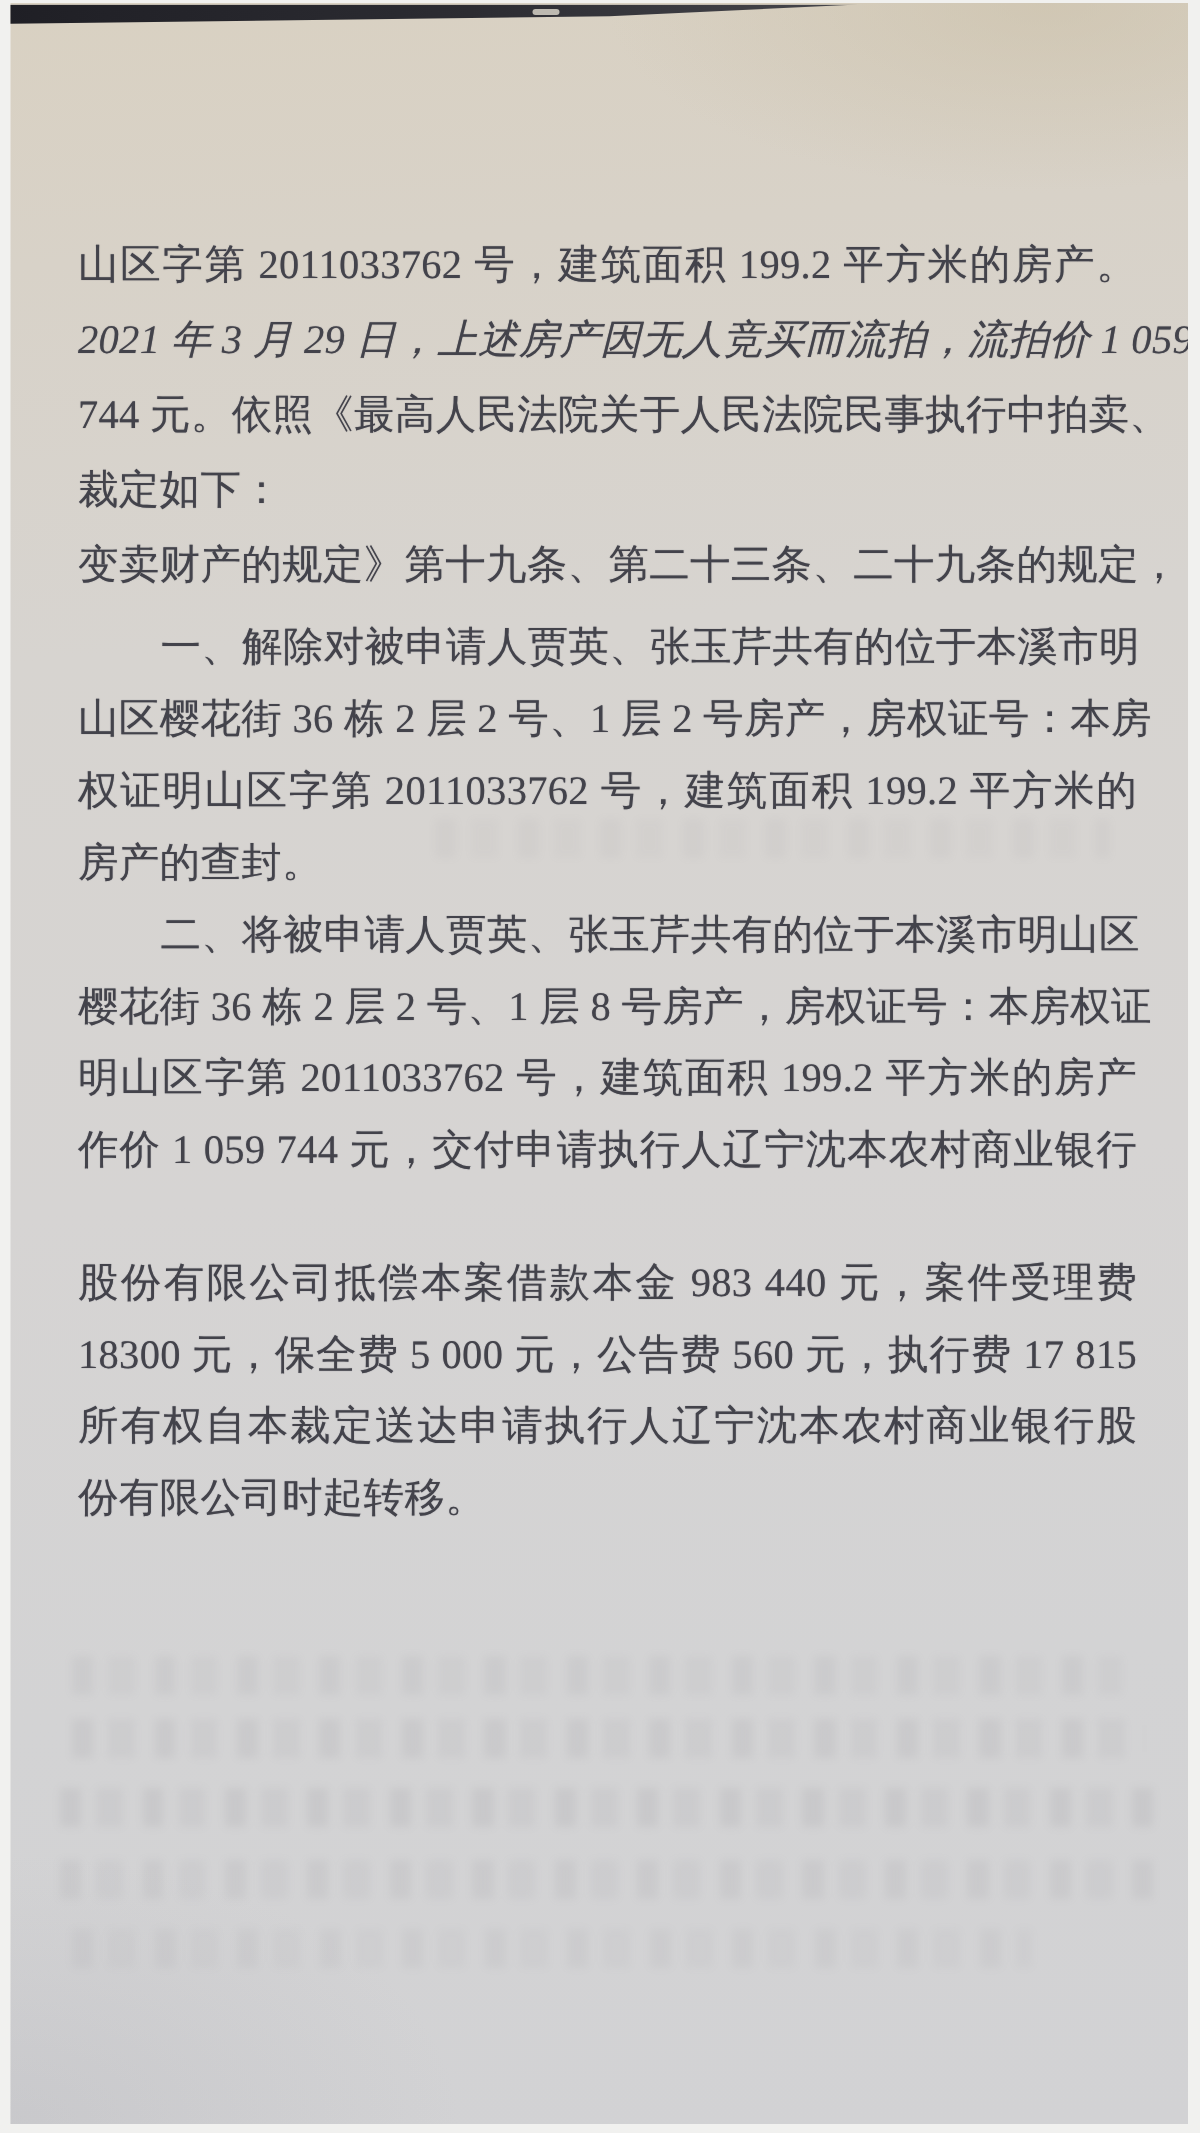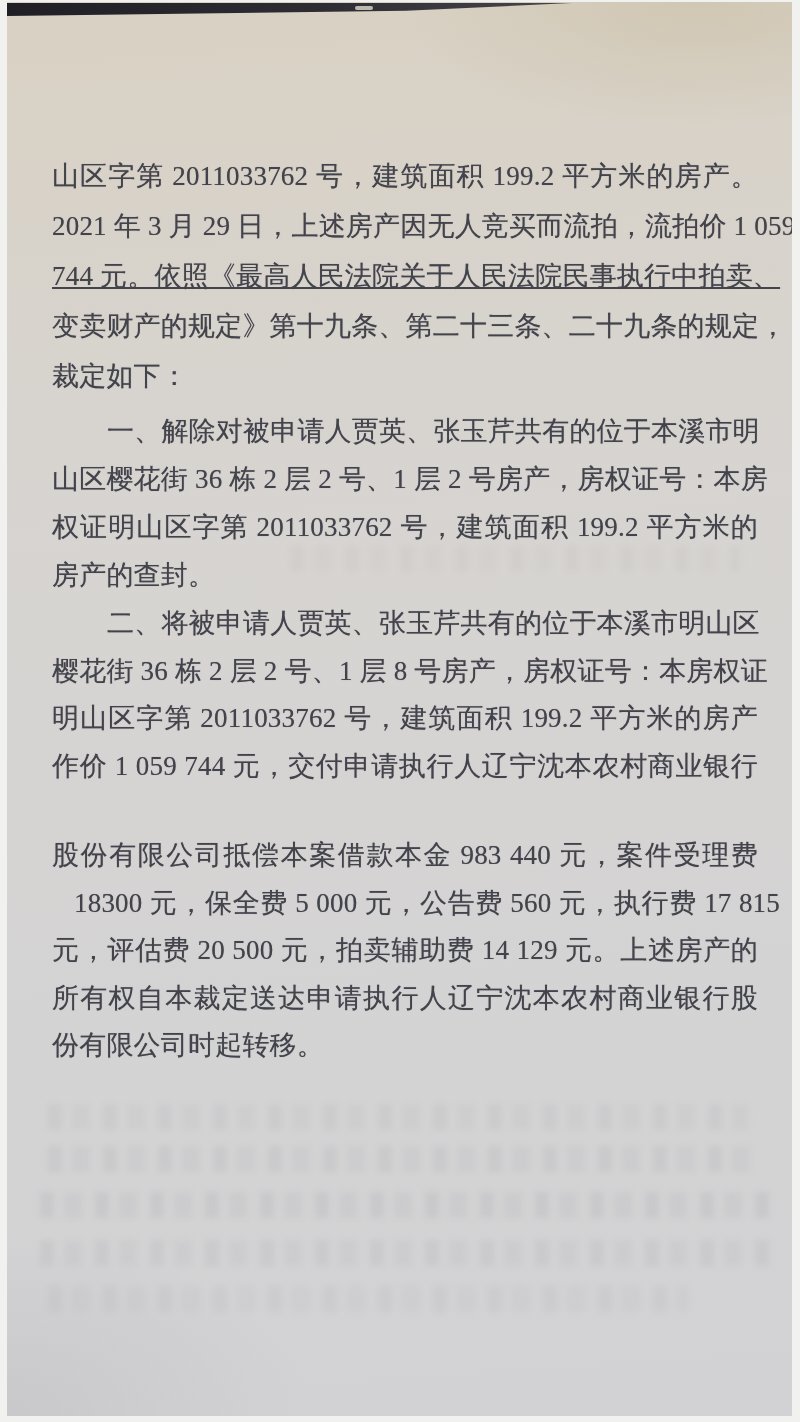--- a/index.html
+++ b/index.html
@@ -86,39 +86,38 @@
 </style>
 </head>
 <body>
 
 <div class="photo-frame">
   <div class="paper">
 
     <div class="doc-body">
         <div class="para" style="top: 149px;">
           <div class="line" style="height: 50px; line-height: 50px;">山区字第 2011033762 号，建筑面积 199.2 平方米的房产。</div>
-          <div class="line" style="height: 50px; line-height: 50px;">2021 年 3 月 29 日，上述房产因无人竞买而流拍，流拍价 1 059</div>
-          <div class="line" style="height: 50px; line-height: 50px; text-decoration: underline;">744 元。依照《最高人民法院关于人民法院民事执行中拍卖、</div>
+          <div class="line" style="height: 50px; line-height: 50px; font-style: italic;">2021 年 3 月 29 日，上述房产因无人竞买而流拍，流拍价 1 059</div>
+          <div class="line" style="height: 50px; line-height: 50px;">744 元。依照《最高人民法院关于人民法院民事执行中拍卖、</div>
+          <div class="line last" style="height: 50px; line-height: 50px;">裁定如下：</div>
           <div class="line" style="height: 50px; line-height: 50px;">变卖财产的规定》第十九条、第二十三条、二十九条的规定，</div>
-          <div class="line last" style="height: 50px; line-height: 50px;">裁定如下：</div>
         </div>
         <div class="para" style="top: 405px;">
           <div class="line indent" style="height: 48px; line-height: 48px;">一、解除对被申请人贾英、张玉芹共有的位于本溪市明</div>
           <div class="line" style="height: 48px; line-height: 48px;">山区樱花街 36 栋 2 层 2 号、1 层 2 号房产，房权证号：本房</div>
           <div class="line" style="height: 48px; line-height: 48px;">权证明山区字第 2011033762 号，建筑面积 199.2 平方米的</div>
           <div class="line last" style="height: 48px; line-height: 48px;">房产的查封。</div>
         </div>
         <div class="para" style="top: 598px;">
           <div class="line indent" style="height: 47.5px; line-height: 47.5px;">二、将被申请人贾英、张玉芹共有的位于本溪市明山区</div>
           <div class="line" style="height: 47.5px; line-height: 47.5px;">樱花街 36 栋 2 层 2 号、1 层 8 号房产，房权证号：本房权证</div>
           <div class="line" style="height: 47.5px; line-height: 47.5px;">明山区字第 2011033762 号，建筑面积 199.2 平方米的房产</div>
           <div class="line" style="height: 47.5px; line-height: 47.5px;">作价 1 059 744 元，交付申请执行人辽宁沈本农村商业银行</div>
           <div class="line" style="height: 47.5px; line-height: 47.5px; margin-top: 42px;">股份有限公司抵偿本案借款本金 983 440 元，案件受理费</div>
-          <div class="line" style="height: 47.5px; line-height: 47.5px; margin-left: 22px;">18300 元，保全费 5 000 元，公告费 560 元，执行费 17 815</div>
-          <div class="line" style="height: 47.5px; line-height: 47.5px;">元，评估费 20 500 元，拍卖辅助费 14 129 元。上述房产的</div>
+          <div class="line" style="height: 47.5px; line-height: 47.5px;">18300 元，保全费 5 000 元，公告费 560 元，执行费 17 815</div>
           <div class="line" style="height: 47.5px; line-height: 47.5px;">所有权自本裁定送达申请执行人辽宁沈本农村商业银行股</div>
           <div class="line last" style="height: 47.5px; line-height: 47.5px;">份有限公司时起转移。</div>
         </div>
       </div>
 
     <div class="ghost" style="top:544px; left:283px; width:450px; opacity:0.10;"></div>
     <div class="ghost" style="top:1102px; left:41px; width:700px; opacity:0.15;"></div>
     <div class="ghost" style="top:1144px; left:41px; width:715px; opacity:0.18;"></div>
     <div class="ghost" style="top:1190px; left:33px; width:730px; opacity:0.20;"></div>
     <div class="ghost" style="top:1238px; left:33px; width:730px; opacity:0.17;"></div>

